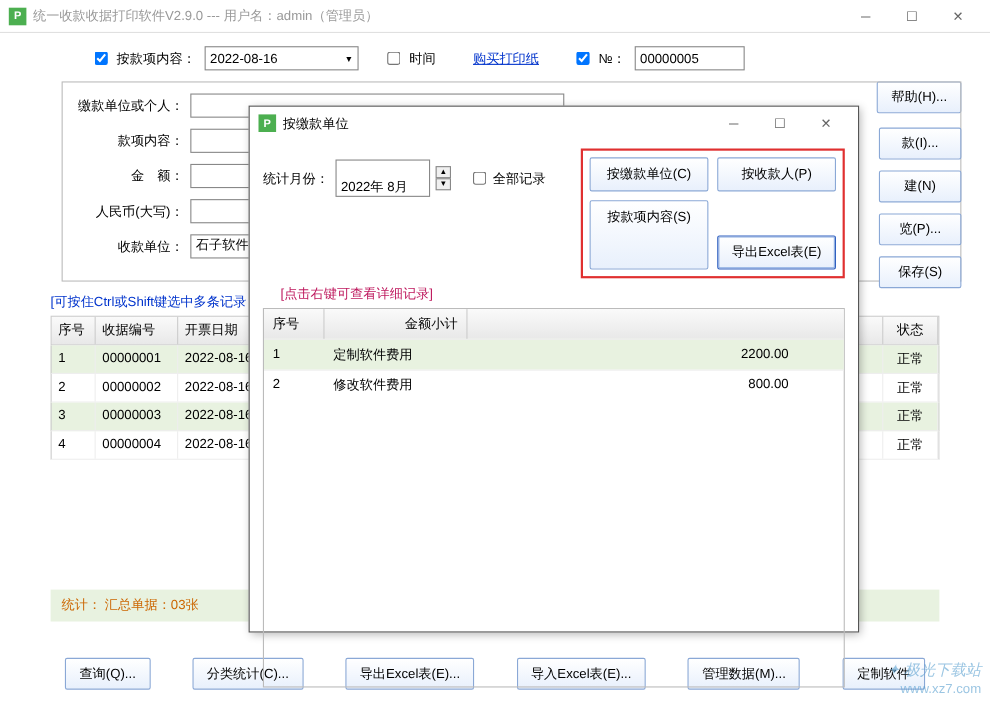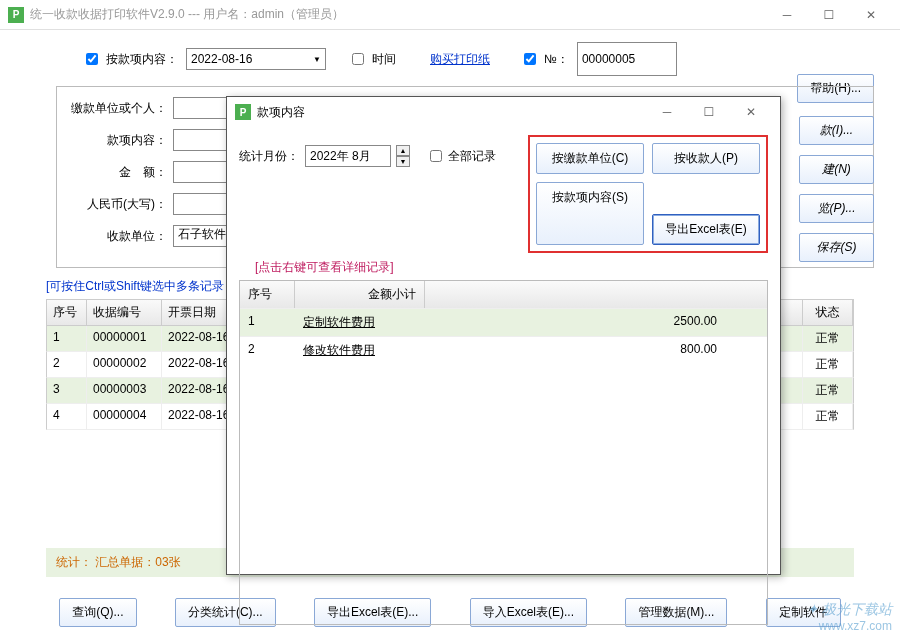--- a/index.html
+++ b/index.html
@@ -11,31 +11,31 @@
 .win-btns { display: flex; }
 .win-btn { width: 42px; height: 28px; display: flex; align-items: center; justify-content: center; color: #666; }
 
 .main-area { position: relative; padding: 12px 16px; }
 
 .top-row { display: flex; align-items: center; gap: 8px; margin-bottom: 10px; padding-left: 70px; }
 .checkbox { width: 12px; height: 12px; }
 .date-combo { border: 1px solid #888; height: 22px; padding: 0 4px; width: 140px; display: flex; align-items: center; justify-content: space-between; background: #fff; }
 .combo-arrow { font-size: 8px; }
 .link-text { color: #0033cc; text-decoration: underline; }
-.num-input { border: 1px solid #888; height: 22px; width: 100px; padding: 16px 4px; display: flex; align-items: center; background: #fff; }
+.num-input { border: 1px solid #888; height: 22px; width: 100px; padding: 4px 4px; display: flex; align-items: center; background: #fff; }
 
 .help-btn-wrap { position: absolute; right: 26px; top: 44px; }
 .std-btn { border: 1px solid #8aa8d6; background: linear-gradient(#fff, #e8f0fc); padding: 5px 12px; border-radius: 2px; display: inline-block; min-width: 75px; text-align: center; }
 
 .form-section { border: 1px solid #bbb; padding: 10px; margin: 0 10px 10px 40px; position: relative; }
 .form-row { display: flex; align-items: center; margin-bottom: 10px; }
 .form-label { width: 100px; text-align: right; margin-right: 6px; }
 .form-input { border: 1px solid #888; height: 22px; padding: 0 4px; background: #fff; }
 
-.side-btns { position: absolute; right: 26px; top: 86px; display: flex; flex-direction: column; gap: 10px; font-style: italic; }
+.side-btns { position: absolute; right: 26px; top: 86px; display: flex; flex-direction: column; gap: 10px; }
 
 .hint-link { color: #0033cc; margin: 4px 0 4px 30px; }
 
 .bg-table { margin: 4px 30px 0 30px; }
 .bg-table-head { display: flex; background: linear-gradient(#fafafa, #e8e8e8); border: 1px solid #ccc; }
 .bg-th { padding: 4px 6px; border-right: 1px solid #ccc; }
 .bg-tr { display: flex; border-left: 1px solid #ccc; border-right: 1px solid #ccc; border-bottom: 1px solid #eee; }
 .bg-td { padding: 4px 6px; border-right: 1px solid #eee; }
 .bg-tr.alt { background: #e8f2e0; }
 .col-seq { width: 40px; }
@@ -46,41 +46,41 @@
 .stats-footer { background: #e8f2e0; color: #cc6600; padding: 6px 10px; margin: 8px 30px 0 30px; }
 
 .bottom-btns { position: absolute; bottom: 14px; left: 0; right: 0; display: flex; justify-content: space-around; padding: 0 40px; }
 
 
 .dialog { position: absolute; left: 226px; top: 96px; width: 555px; height: 479px; background: #fff; border: 1px solid #555; box-shadow: 2px 2px 8px rgba(0,0,0,0.3); z-index: 100; }
 .dialog-title { display: flex; align-items: center; height: 30px; padding: 0 8px; }
 .dialog-title .win-btns { margin-left: auto; }
 .dialog-body { padding: 8px 12px; }
 .dialog-top { display: flex; align-items: flex-start; gap: 8px; }
-.month-spin { border: 1px solid #888; height: 22px; width: 86px; display: flex; align-items: center; padding: 0 4px; background: #fff; }
+.month-spin { border: 1px solid #888; height: 22px; width: 86px; display: flex; align-items: flex-start; padding: 16px 4px; background: #fff; }
 .spin-btns { display: flex; flex-direction: column; margin-left: -1px; }
 .spin-btn { width: 14px; height: 11px; border: 1px solid #888; font-size: 7px; display: flex; align-items: center; justify-content: center; background: #f0f0f0; }
 
 .red-box { border: 2px solid #e03030; padding: 6px; margin-left: auto; display: grid; grid-template-columns: 1fr 1fr; gap: 8px; }
 .red-box .std-btn { min-width: 108px; padding: 6px 8px; font-size: 12px; }
 .red-box .std-btn.focused { border: 1px solid #3060c0; box-shadow: inset 0 0 0 1px #88aae0; margin-top: 32px; }
 
 .dlg-hint { color: #be185d; margin: 6px 0 4px 16px; }
 
 .dlg-table { border: 1px solid #bbb; }
 .dlg-thead { display: flex; background: linear-gradient(#fafafa, #e8e8e8); }
 .dlg-th { padding: 5px 8px; border-right: 1px solid #ccc; }
 .dlg-th.seq { width: 55px; }
 .dlg-th.content { flex: 1; }
 .dlg-th.amount { width: 130px; text-align: right; }
 .dlg-tr { display: flex; border-top: 1px solid #eee; }
 .dlg-tr.alt { background: #e8f2e0; }
 .dlg-td { padding: 5px 8px; }
 .dlg-td.seq { width: 55px; }
-.dlg-td.content { flex: 1; text-decoration: underline; }
+.dlg-td.content { flex: 1; }
 .dlg-td.amount { width: 130px; text-align: right; padding-right: 50px; }
 .dlg-empty { height: 260px; }
 
 .dlg-footer { background: #d8ecd0; color: #cc6600; text-align: center; padding: 7px; margin-top: 8px; }
 
 .watermark { position: absolute; right: 8px; bottom: 8px; opacity: 0.6; font-size: 11px; color: #5aa0d0; z-index: 200; text-align: right; pointer-events: none; }
 .watermark .wm1 { font-size: 14px; font-style: italic; }
 </style>
 </head>
 <body>
@@ -198,21 +198,21 @@
   <div class="std-btn">分类统计(C)...</div>
   <div class="std-btn">导出Excel表(E)...</div>
   <div class="std-btn">导入Excel表(E)...</div>
   <div class="std-btn">管理数据(M)...</div>
   <div class="std-btn">定制软件</div>
 </div>
 
 <div class="dialog">
   <div class="dialog-title">
     <div class="titlebar-icon">P</div>
-    <div>款项内容</div>
+    <div>按缴款单位</div>
     <div class="win-btns">
       <div class="win-btn">─</div>
       <div class="win-btn">☐</div>
       <div class="win-btn">✕</div>
     </div>
   </div>
   <div class="dialog-body">
     <div class="dialog-top">
       <div style="display:flex;align-items:center;gap:6px;padding-top:10px">
         <span>统计月份：</span>
@@ -236,21 +236,21 @@
     </div>
     <div class="dlg-hint">[点击右键可查看详细记录]</div>
     <div class="dlg-table">
       <div class="dlg-thead">
         <div class="dlg-th seq">序号</div>
         <div class="dlg-th amount">金额小计</div>
       </div>
       <div class="dlg-tr alt">
         <div class="dlg-td seq">1</div>
         <div class="dlg-td content">定制软件费用</div>
-        <div class="dlg-td amount">2500.00</div>
+        <div class="dlg-td amount">2200.00</div>
       </div>
       <div class="dlg-tr">
         <div class="dlg-td seq">2</div>
         <div class="dlg-td content">修改软件费用</div>
         <div class="dlg-td amount">800.00</div>
       </div>
       <div class="dlg-empty"></div>
     </div>
   </div>
 </div>

